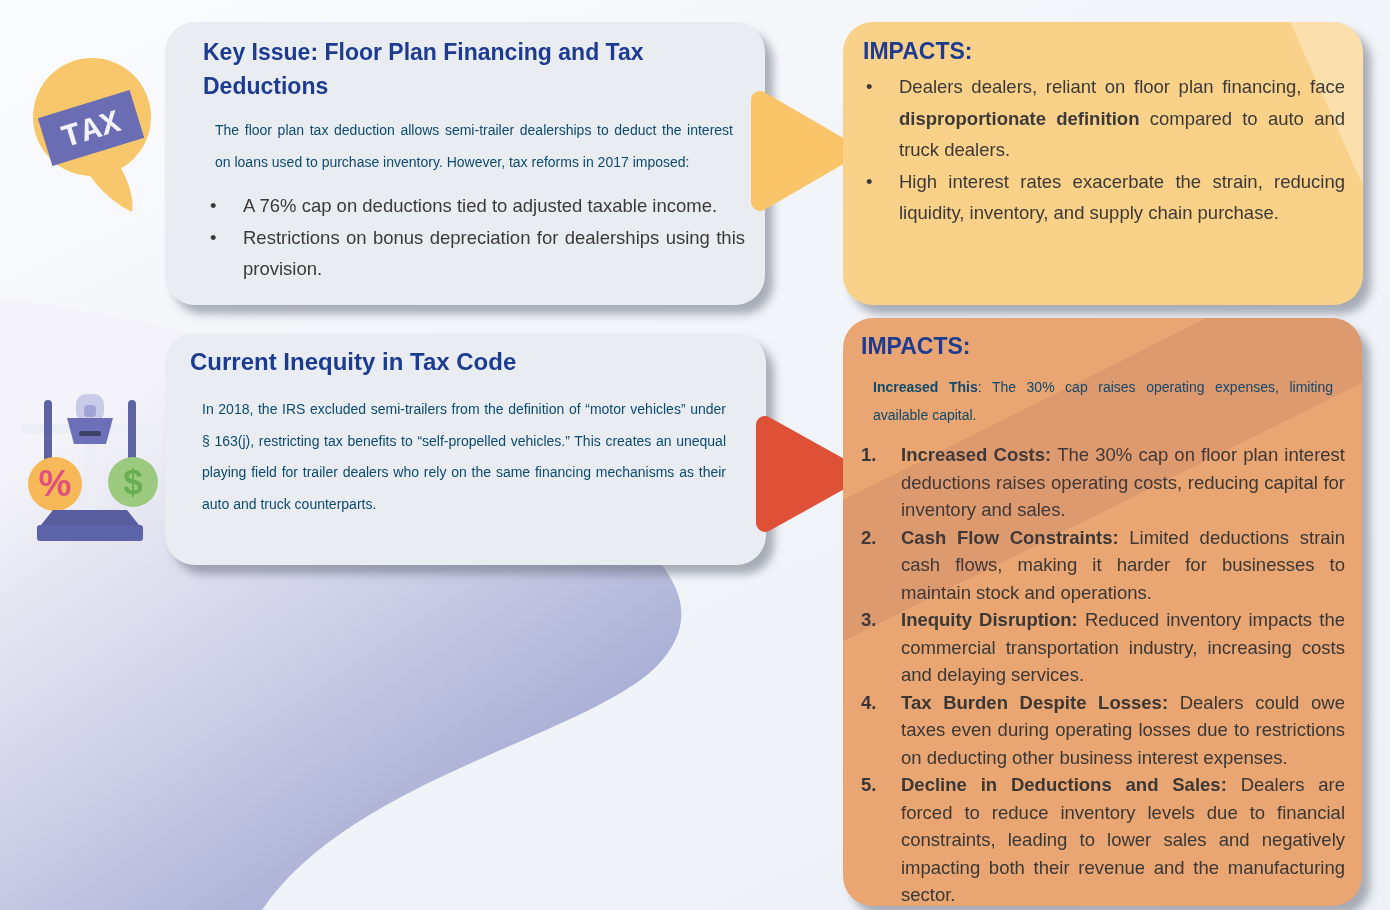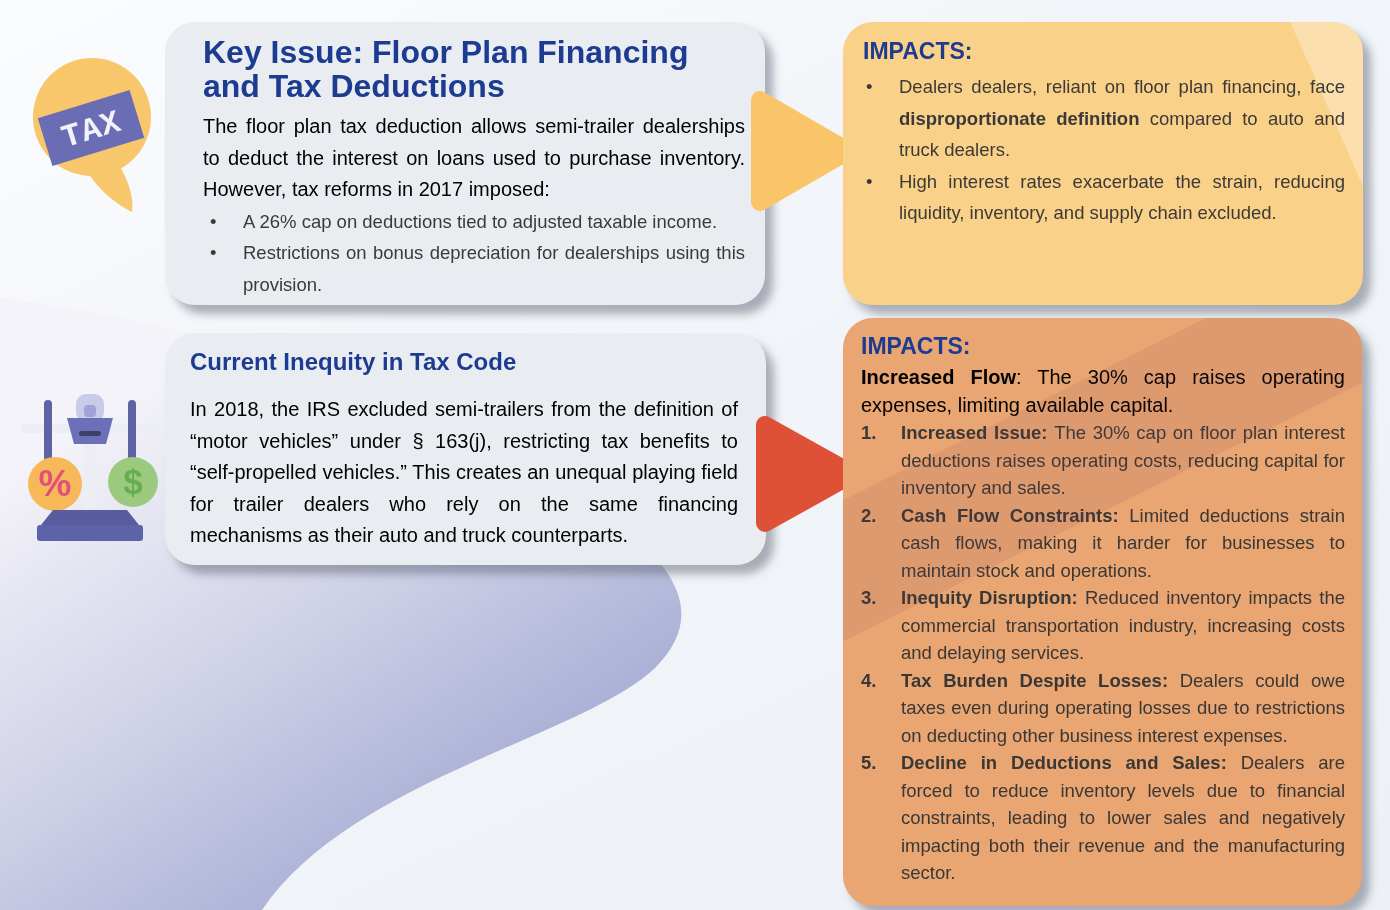--- a/index.html
+++ b/index.html
@@ -7,31 +7,31 @@
     position:relative;width:1390px;height:910px;overflow:hidden;
     background:linear-gradient(155deg,#fbfcfe 0%,#f2f5f9 35%,#edf1f6 100%);
     font-family:"Liberation Sans",sans-serif;color:#3a3836;
   }
   .bg-svg{position:absolute;left:0;top:0;width:1390px;height:910px;}
   .panel{position:absolute;border-radius:30px;box-shadow:8px 9px 9px rgba(95,102,118,0.50);box-sizing:border-box;}
   .panel::before{content:"";position:absolute;inset:0;border-radius:inherit;pointer-events:none;}
   .gray-panel{background:#e9edf2;}
   .panel h2{margin:0;color:#1d3c91;font-weight:bold;}
   .key-issue{left:165px;top:22px;width:600px;height:283px;padding:13px 20px 0 38px;}
-  .key-issue h2{font-size:32px;line-height:34px;margin-bottom:8px;}
+  .key-issue h2{font-size:23px;line-height:34px;}
   .impacts-top{left:843px;top:22px;width:520px;height:283px;background:#fad189;padding:13px 18px 0 16px;}
   .impacts-top h2{font-size:23px;line-height:33px;margin-bottom:3px;padding-left:4px;}
   .impacts-top::before{background:rgba(255,255,255,0.30);clip-path:polygon(86% 0,100% 0,100% 58%);}
   .inequity{left:165px;top:333px;width:601px;height:232px;padding:12px 28px 0 25px;}
   .inequity h2{font-size:24px;line-height:34px;margin-bottom:15px;}
   .impacts-main{left:843px;top:318px;width:519px;height:588px;background:#e9a572;padding:12px 17px 0 18px;}
   .impacts-main h2{font-size:23px;line-height:32px;margin-bottom:2px;}
   .impacts-main::before{background:rgba(118,62,88,0.10);
     clip-path:polygon(0 31%,0 55%,100% 11%,100% 0,70% 0);}
-  .body{margin:0;font-size:20px;line-height:31.5px;text-align:justify;color:#000000;}
+  .body{margin:12px;font-size:14px;line-height:31.5px;text-align:justify;color:#0c4a6e;}
   .tight{line-height:27.5px;}
   ul.blist,ol.nlist{list-style:none;margin:0;padding:0;}
   ul.blist li{position:relative;padding-left:40px;font-size:18.5px;line-height:31.5px;text-align:justify;color:#3c3a38;}
   ul.blist li .dot{position:absolute;left:7px;top:0;}
   ol.nlist li{display:grid;grid-template-columns:40px 1fr;font-size:18.5px;line-height:27.5px;color:#3a3836;}
   ol.nlist .num{font-weight:bold;}
   ol.nlist .itxt{text-align:justify;}
   .arrow-svg{position:absolute;pointer-events:none;}
   .icon-svg{position:absolute;}
 </style>
@@ -74,21 +74,21 @@
     <circle cx="118" cy="92" r="25" fill="#9bca7f"></circle>
     <text x="118" y="104" text-anchor="middle" font-family="Liberation Sans, sans-serif" font-weight="bold" font-size="35" fill="#69ad52">$</text>
     <path d="M38,120 h74 l12,15 H26 z" fill="#575d9e"></path>
     <rect x="22" y="135" width="106" height="16" rx="3" fill="#5d63a8"></rect>
   </svg>
 
   <section class="panel gray-panel key-issue">
     <h2>Key Issue: Floor Plan Financing and Tax Deductions</h2>
     <p class="body">The floor plan tax deduction allows semi-trailer dealerships to deduct the interest on loans used to purchase inventory. However, tax reforms in 2017 imposed:</p>
     <ul class="blist">
-        <li><span class="dot">•</span><span>A 26% cap on deductions tied to adjusted taxable income.</span></li>
+        <li><span class="dot">•</span><span>A 76% cap on deductions tied to adjusted taxable income.</span></li>
         <li><span class="dot">•</span><span>Restrictions on bonus depreciation for dealerships using this provision.</span></li>
       </ul>
   </section>
 
   <svg class="arrow-svg" style="left:744px;top:86px;" width="120" height="130" viewBox="0 0 120 130" aria-hidden="true">
     <defs>
       <polygon id="yArrow" points="16,14 16,116 104,65" fill="#fac468" stroke="#fac468" stroke-width="18" stroke-linejoin="round"></polygon>
       <clipPath id="yBody">
           <rect x="0" y="0" width="99" height="130"></rect>
         </clipPath>
@@ -101,21 +101,21 @@
       </g>
     <g clip-path="url(#yTip)" opacity="0.55">
         <use href="#yArrow"></use>
       </g>
   </svg>
 
   <section class="panel impacts-top">
     <h2>IMPACTS:</h2>
     <ul class="blist">
         <li><span class="dot">•</span><span>Dealers dealers, reliant on floor plan financing, face </span><b>disproportionate definition</b><span> compared to auto and truck dealers.</span></li>
-        <li><span class="dot">•</span><span>High interest rates exacerbate the strain, reducing liquidity, inventory, and supply chain excluded.</span></li>
+        <li><span class="dot">•</span><span>High interest rates exacerbate the strain, reducing liquidity, inventory, and supply chain purchase.</span></li>
       </ul>
   </section>
 
   <section class="panel gray-panel inequity">
     <h2>Current Inequity in Tax Code</h2>
     <p class="body">In 2018, the IRS excluded semi-trailers from the definition of “motor vehicles” under § 163(j), restricting tax benefits to “self-propelled vehicles.” This creates an unequal playing field for trailer dealers who rely on the same financing mechanisms as their auto and truck counterparts.</p>
   </section>
 
   <svg class="arrow-svg" style="left:750px;top:410px;" width="118" height="128" viewBox="0 0 118 128" aria-hidden="true">
     <defs>
@@ -130,25 +130,25 @@
     <g clip-path="url(#oBody)">
         <use href="#oArrow"></use>
       </g>
     <g clip-path="url(#oTip)" opacity="0.55">
         <use href="#oArrow"></use>
       </g>
   </svg>
 
   <section class="panel impacts-main">
     <h2>IMPACTS:</h2>
-    <p class="body tight"><b>Increased Flow</b><span>: The 30% cap raises operating expenses, limiting available capital.</span></p>
+    <p class="body tight"><b>Increased This</b><span>: The 30% cap raises operating expenses, limiting available capital.</span></p>
     <ol class="nlist">
         <li>
           <span class="num">1.</span>
-          <div class="itxt"><b>Increased Issue: </b><span>The 30% cap on floor plan interest deductions raises operating costs, reducing capital for inventory and sales.</span></div>
+          <div class="itxt"><b>Increased Costs: </b><span>The 30% cap on floor plan interest deductions raises operating costs, reducing capital for inventory and sales.</span></div>
         </li>
         <li>
           <span class="num">2.</span>
           <div class="itxt"><b>Cash Flow Constraints: </b><span>Limited deductions strain cash flows, making it harder for businesses to maintain stock and operations.</span></div>
         </li>
         <li>
           <span class="num">3.</span>
           <div class="itxt"><b>Inequity Disruption: </b><span>Reduced inventory impacts the commercial transportation industry, increasing costs and delaying services.</span></div>
         </li>
         <li>

